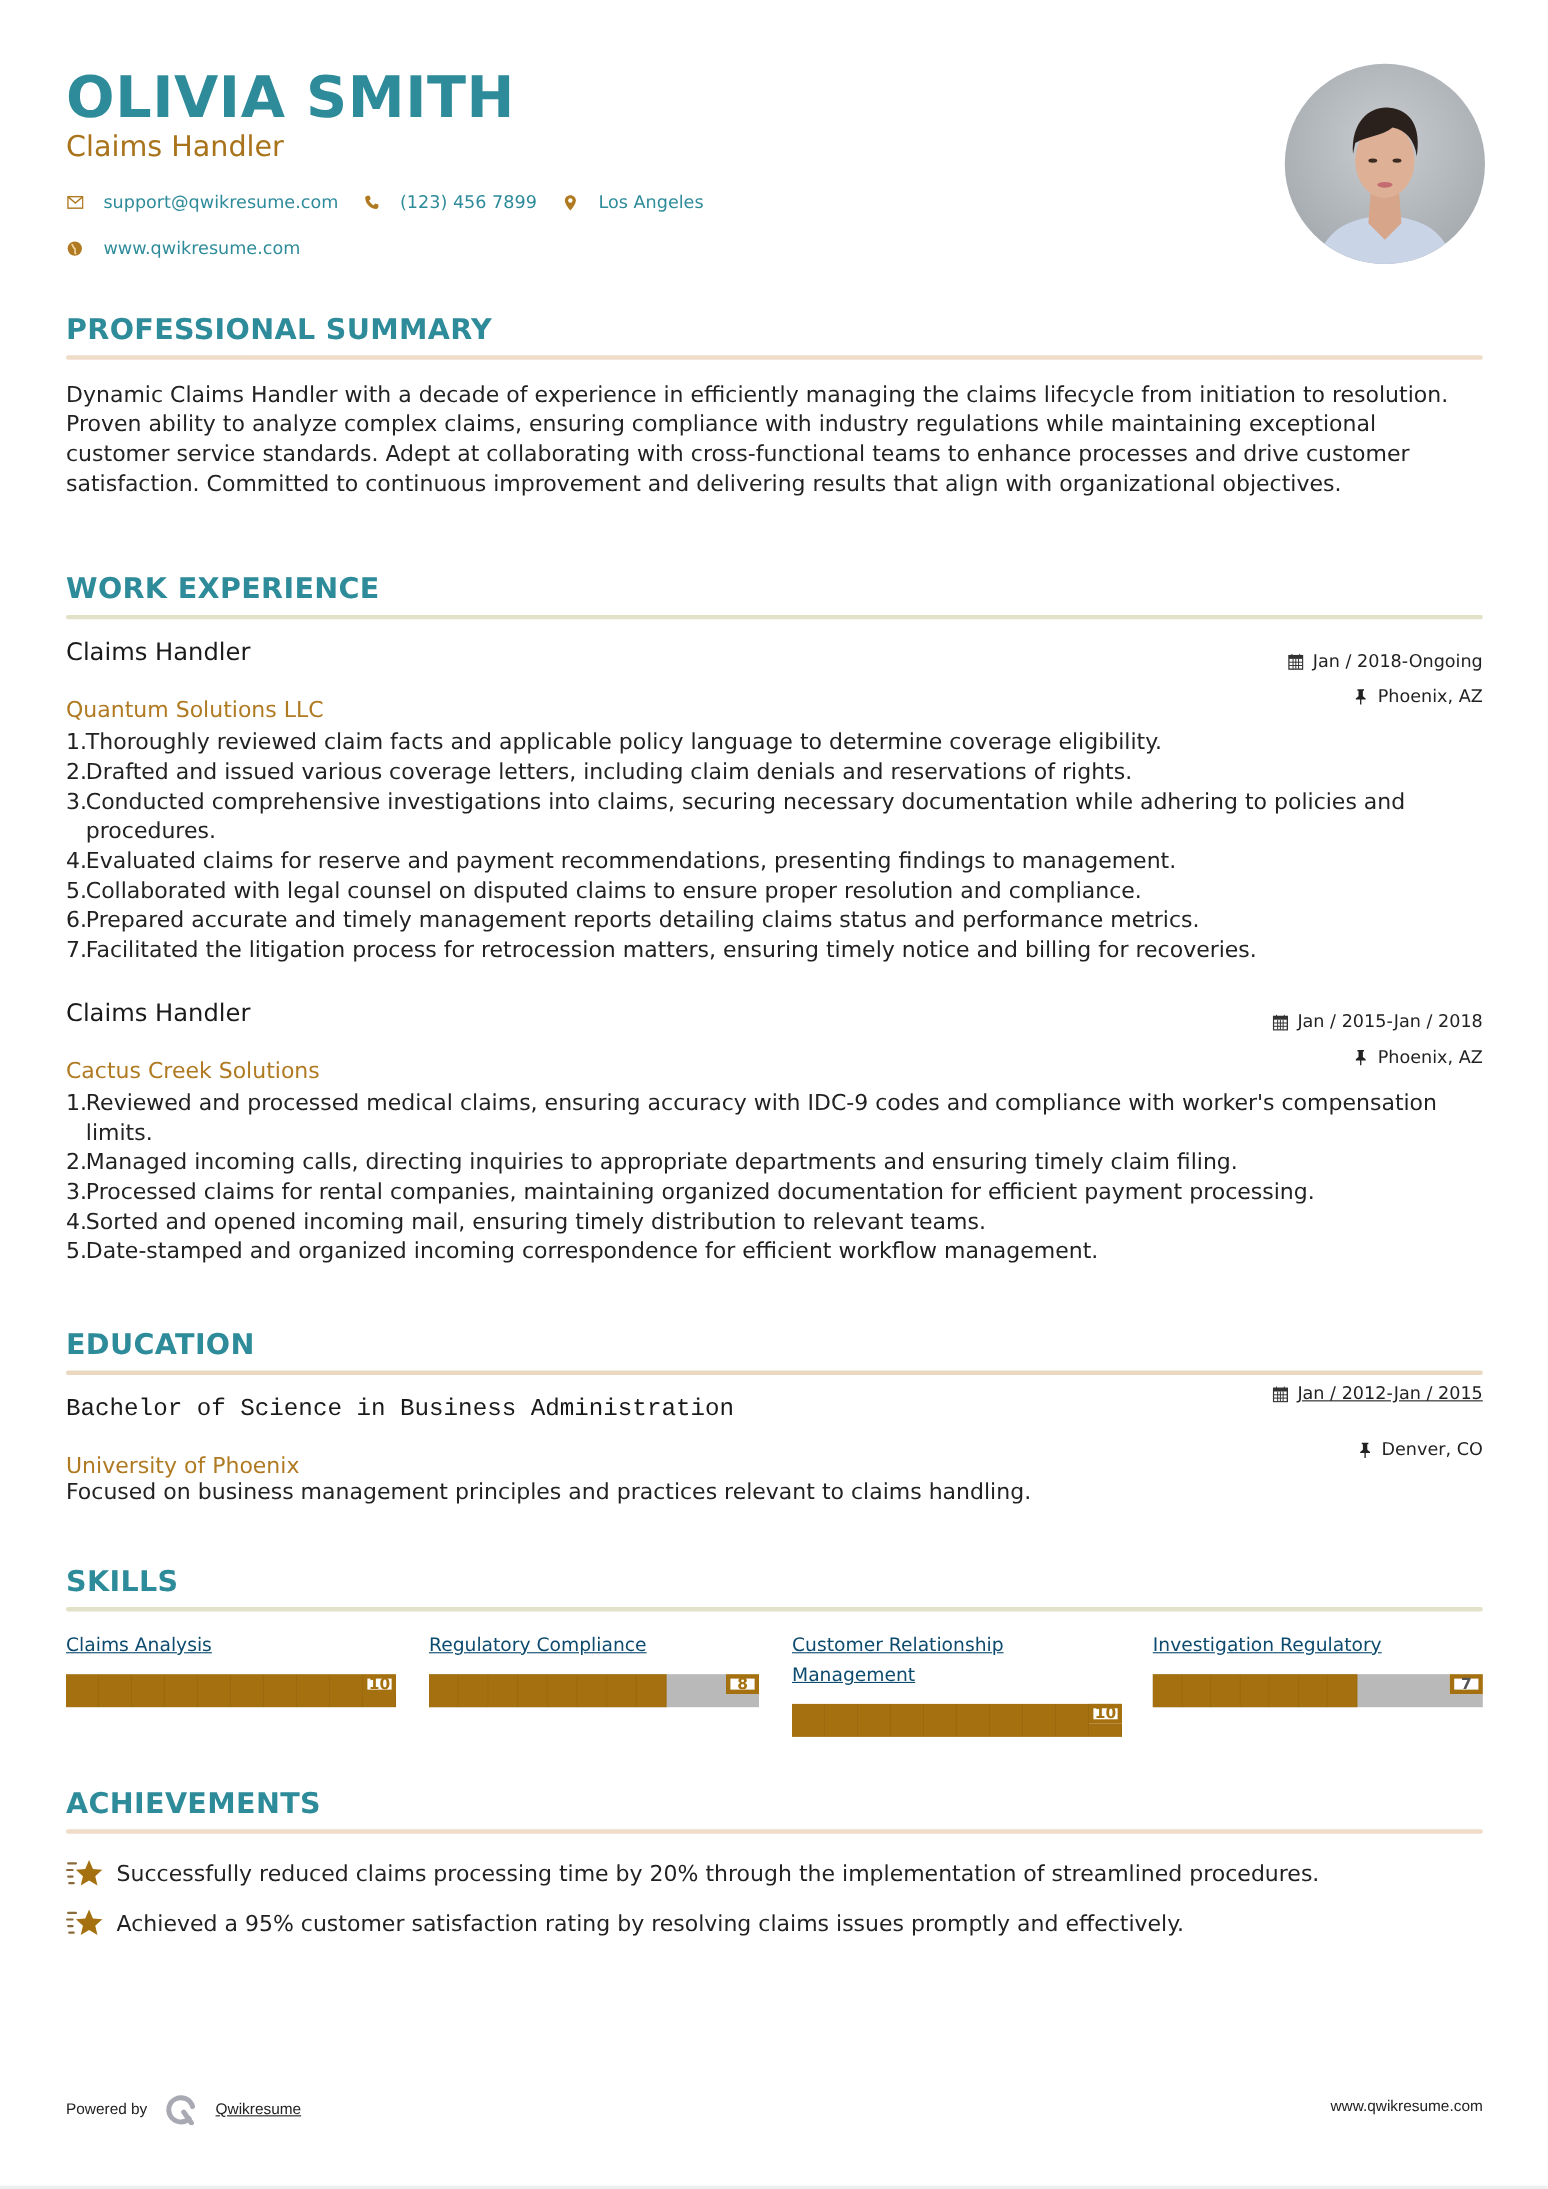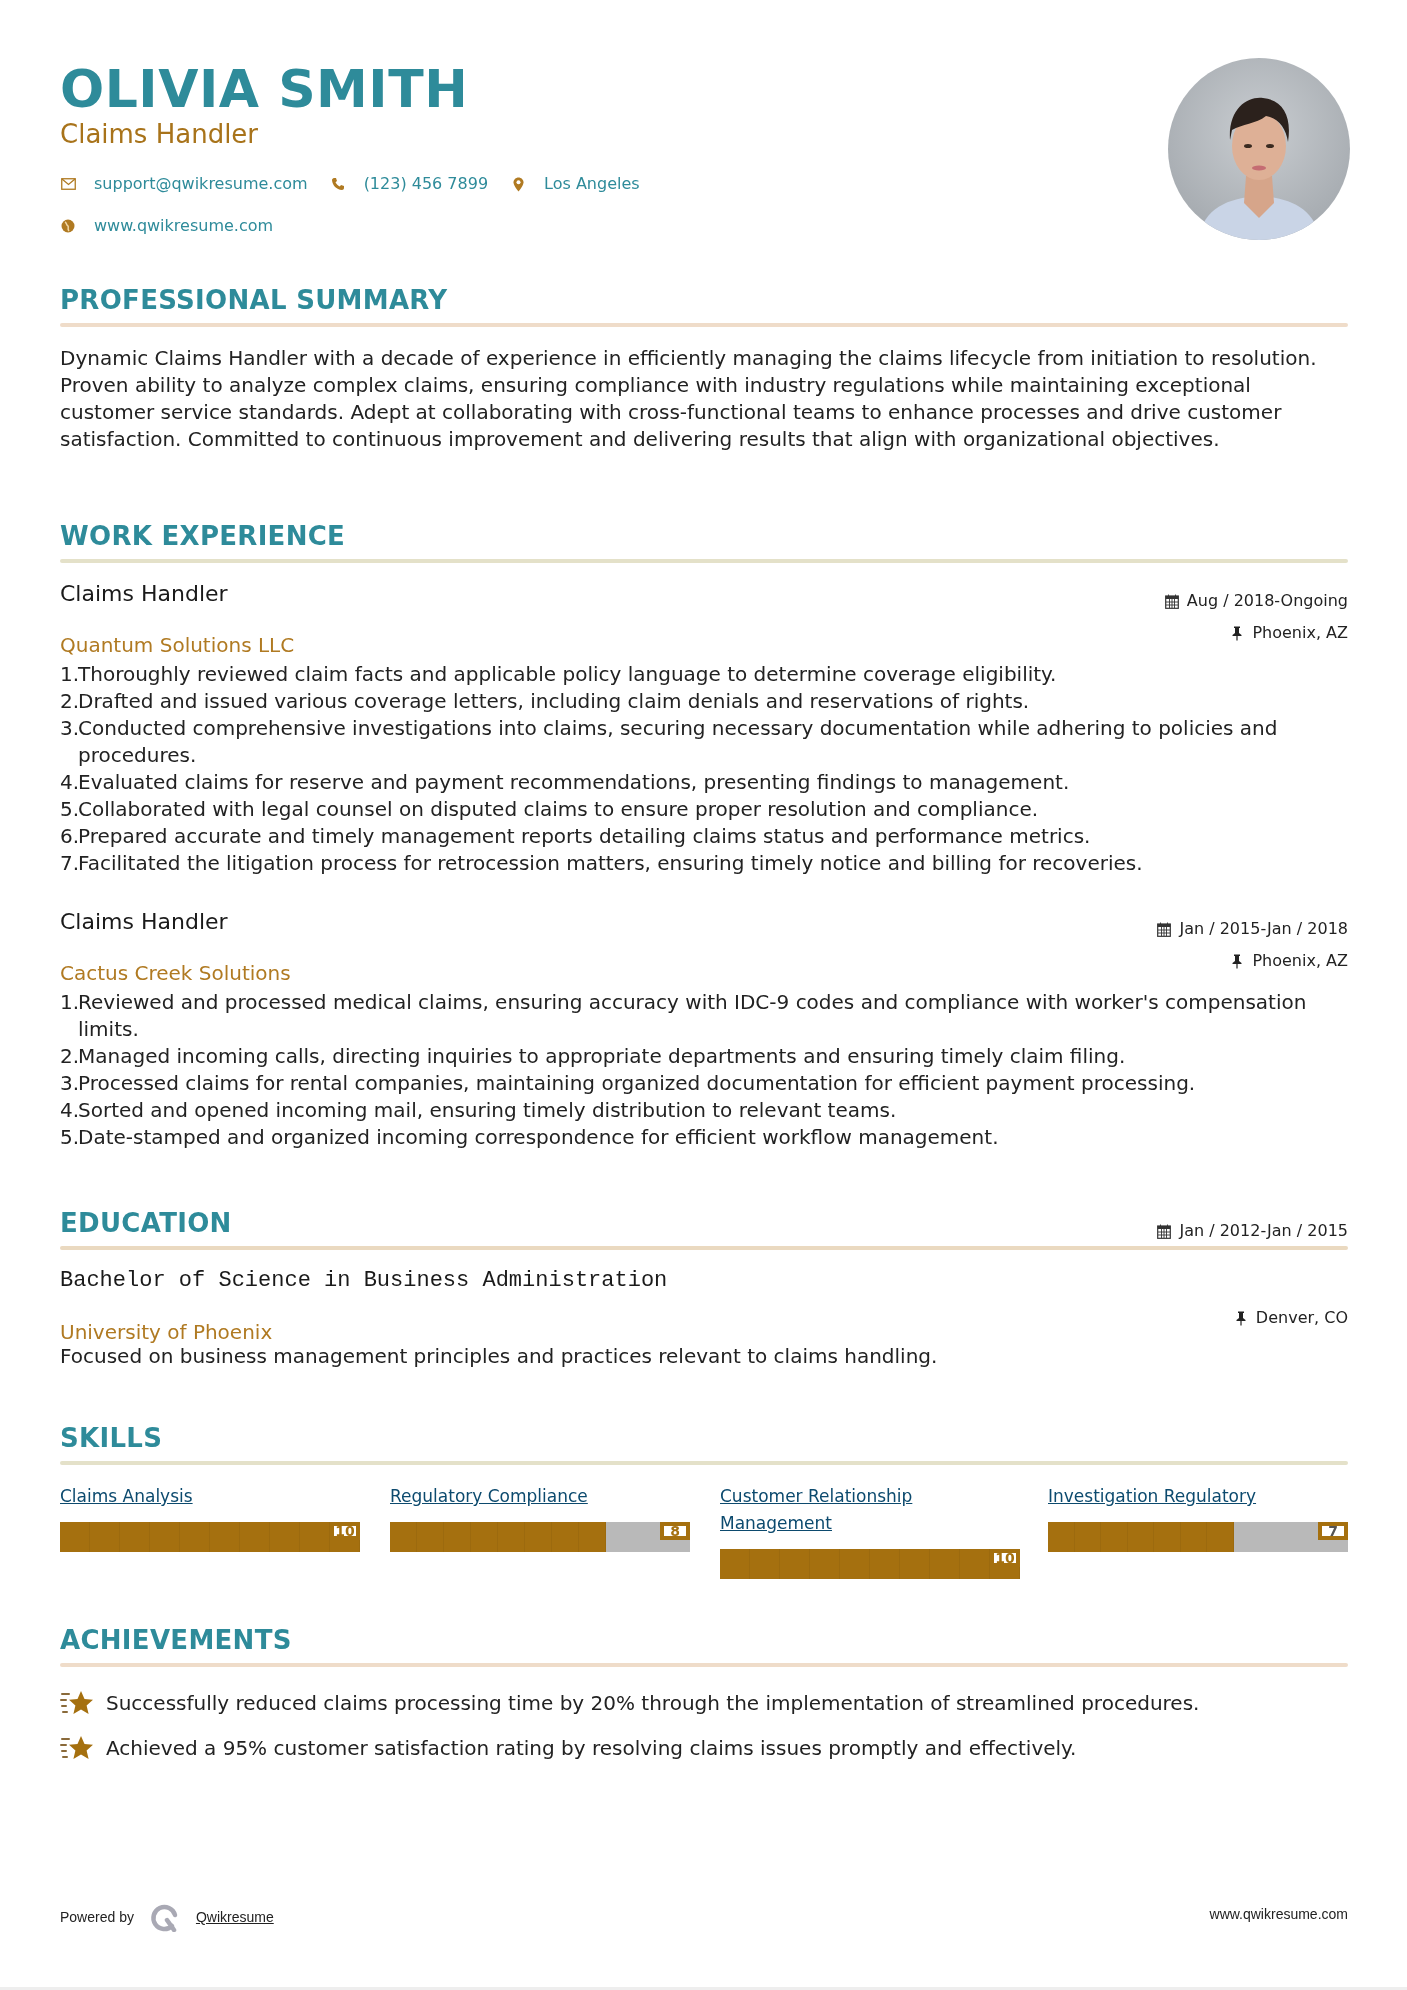--- a/index.html
+++ b/index.html
@@ -177,21 +177,21 @@
 
 <div class="job-title" style="top:580px;">Claims Handler</div>
 <div class="meta" style="top:590px;">
   <span class="m-icon">
     <svg width="14" height="15" viewBox="0 0 14 15">
         <rect x="0.7" y="2" width="12.6" height="12.3" fill="none" stroke="#333" stroke-width="1.2"></rect>
         <rect x="0.7" y="2" width="12.6" height="3" fill="#333"></rect>
         <path d="M3.5 0.5 V3 M10.5 0.5 V3 M4.5 5 V14 M7 5 V14 M9.5 5 V14 M1 8 H13 M1 11 H13" stroke="#333" stroke-width="0.9"></path>
       </svg>
   </span>
-  <span>Aug / 2018-Ongoing</span>
+  <span>Jan / 2018-Ongoing</span>
 </div>
 <div class="job-org" style="top:620px;">Quantum Solutions LLC</div>
 <div class="meta" style="top:622px;">
   <span class="m-icon">
     <svg width="10" height="15" viewBox="0 0 10 15">
         <path d="M2 0.5 H8 V2 H7 V7 L9.5 9 V10 H5.6 V14.5 H4.4 V10 H0.5 V9 L3 7 V2 H2 Z" fill="#222"></path>
       </svg>
   </span>
   <span>Phoenix, AZ</span>
 </div>
@@ -229,21 +229,21 @@
   <li><span class="num">1.</span><span>Reviewed and processed medical claims, ensuring accuracy with IDC-9 codes and compliance with worker's compensation limits.</span></li>
   <li><span class="num">2.</span><span>Managed incoming calls, directing inquiries to appropriate departments and ensuring timely claim filing.</span></li>
   <li><span class="num">3.</span><span>Processed claims for rental companies, maintaining organized documentation for efficient payment processing.</span></li>
   <li><span class="num">4.</span><span>Sorted and opened incoming mail, ensuring timely distribution to relevant teams.</span></li>
   <li><span class="num">5.</span><span>Date-stamped and organized incoming correspondence for efficient workflow management.</span></li>
 </ol>
 
 <div class="section-title" style="top:1208px;">EDUCATION</div>
 <div class="divider div-sand" style="top:1246px;"></div>
 <div class="job-title" style="top:1267px;font-family:Liberation Mono, monospace;">Bachelor of Science in Business Administration</div>
-<div class="meta" style="top:1220px;">
+<div class="meta" style="top:1256px;text-decoration:underline;">
   <span class="m-icon">
     <svg width="14" height="15" viewBox="0 0 14 15">
         <rect x="0.7" y="2" width="12.6" height="12.3" fill="none" stroke="#333" stroke-width="1.2"></rect>
         <rect x="0.7" y="2" width="12.6" height="3" fill="#333"></rect>
         <path d="M3.5 0.5 V3 M10.5 0.5 V3 M4.5 5 V14 M7 5 V14 M9.5 5 V14 M1 8 H13 M1 11 H13" stroke="#333" stroke-width="0.9"></path>
       </svg>
   </span>
   <span>Jan / 2012-Jan / 2015</span>
 </div>
 <div class="job-org" style="top:1307px;">University of Phoenix</div>

